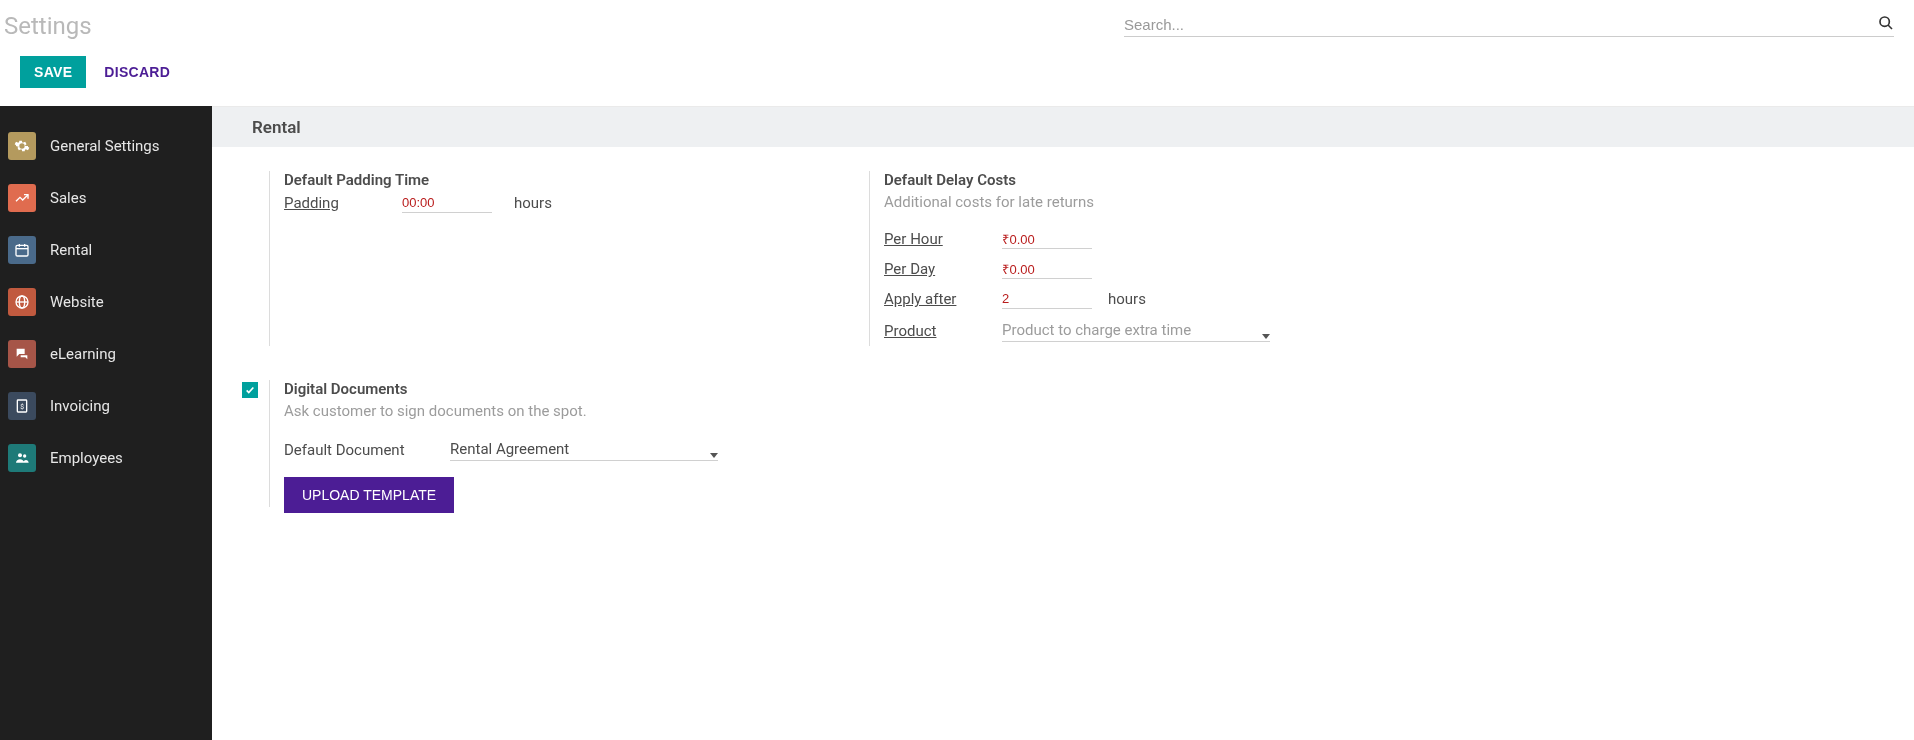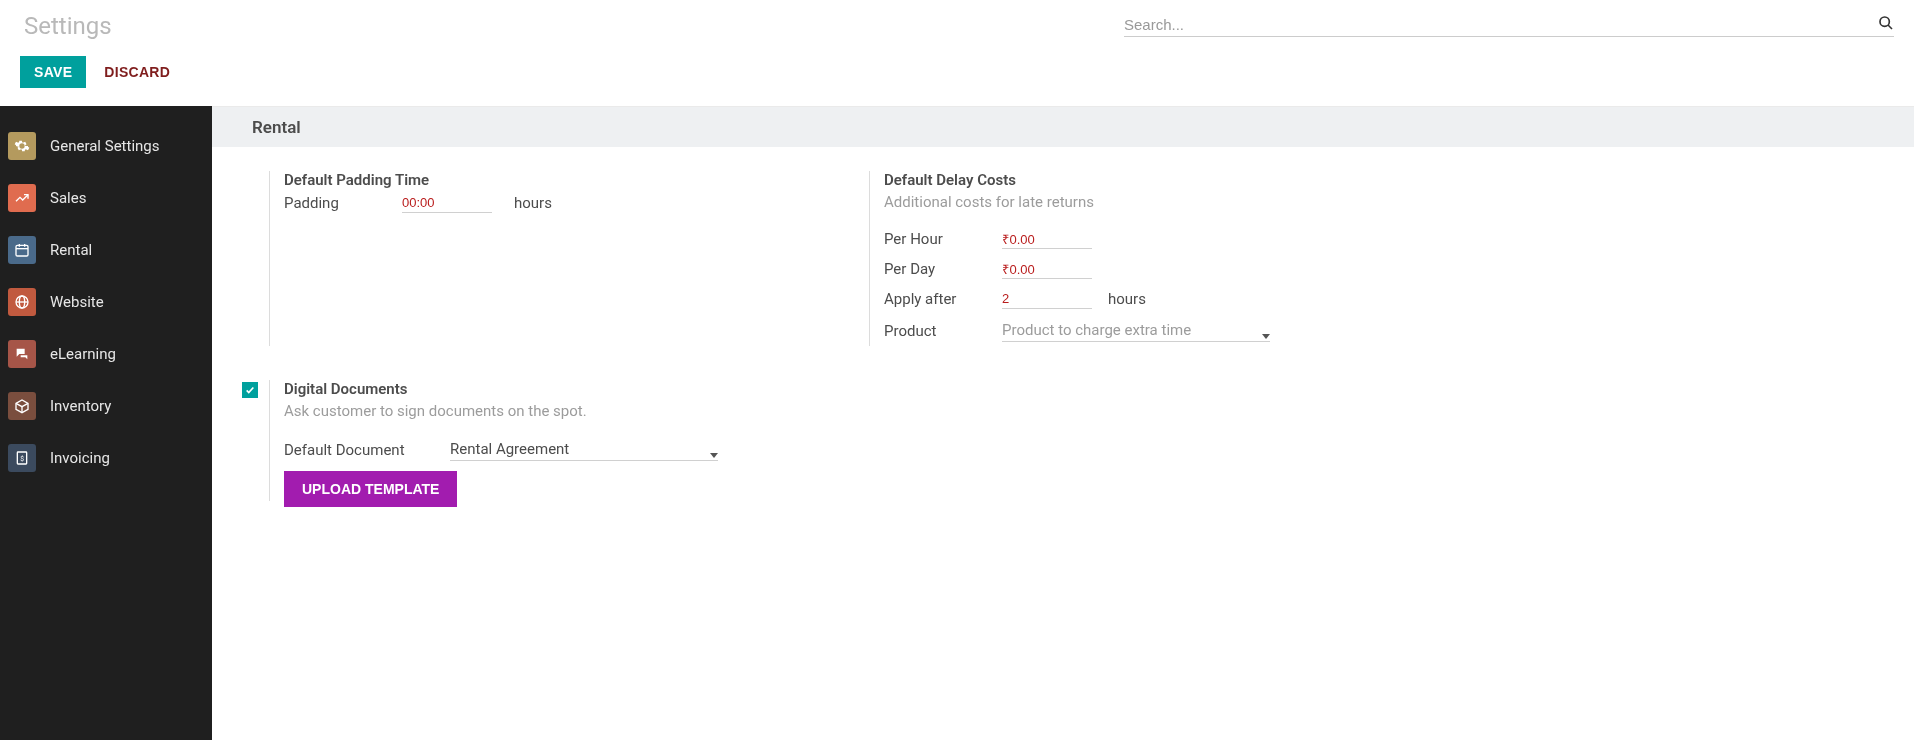--- a/index.html
+++ b/index.html
@@ -10,21 +10,21 @@
     background: #fff;
     width: 1914px;
     height: 740px;
     overflow: hidden;
   }
 
   
   .top-header {
     display: flex;
     align-items: center;
-    padding: 8px 20px 4px 24px;
+    padding: 8px 20px 4px 4px;
     height: 48px;
   }
   .page-title {
     font-size: 24px;
     font-weight: 400;
     color: #b9b9b9;
     flex: 0 0 auto;
   }
   .search-wrap {
     margin-left: auto;
@@ -63,21 +63,21 @@
     text-transform: uppercase;
     letter-spacing: 0.3px;
   }
   .btn-primary {
     background: #00a09d;
     color: #fff;
     padding: 8px 14px;
   }
   .btn-link {
     background: transparent;
-    color: #7f1d1d;
+    color: #4c1d95;
     padding: 0;
   }
 
   
   .body-split {
     display: flex;
     height: calc(100% - 48px - 56px);
   }
 
   .sidebar {
@@ -181,20 +181,21 @@
   .field-row {
     display: flex;
     align-items: center;
     margin-bottom: 10px;
     font-size: 15px;
     color: #4c4c4c;
   }
   .field-label {
     width: 118px;
     flex: 0 0 auto;
+    text-decoration: underline;
   }
   .field-label-wide {
     width: 166px;
     flex: 0 0 auto;
   }
   .field-input {
     border: none;
     border-bottom: 1px solid #d0d0d0;
     font-size: 13px;
     color: #b91c1c;
@@ -223,29 +224,29 @@
   }
   .select-wrap .select-text.placeholder { color: #9c9c9c; }
   .select-caret {
     width: 0; height: 0;
     border-left: 4px solid transparent;
     border-right: 4px solid transparent;
     border-top: 5px solid #555;
     margin-left: 8px;
   }
   .upload-btn {
-    background: #a21caf;
+    background: #4c1d95;
     color: #fff;
     padding: 10px 18px;
     border: none;
     font-size: 14px;
-    font-weight: 700;
+    font-weight: 400;
     cursor: pointer;
     text-transform: uppercase;
-    margin-top: 0;
+    margin-top: 6px;
   }
   .setting-block.no-check .setting-check {
     
   }
 </style>
 </head>
 <body>
 
 <div class="top-header">
   <div class="page-title">Settings</div>
@@ -307,37 +308,37 @@
     </div>
     <div class="sidebar-item">
       <span class="icon-box ico-elearn">
         <svg viewBox="0 0 24 24" fill="#fff">
             <path d="M4 4h12v8H8l-4 4V4zm6 10h10v6l-3-3h-7v-3z"></path>
           </svg>
       </span>
       <span>eLearning</span>
     </div>
     <div class="sidebar-item">
-      <span class="icon-box ico-invent">
-        <svg viewBox="0 0 24 24" fill="none" stroke="#fff" stroke-width="2">
-            <path d="M3 8l9-5 9 5v9l-9 5-9-5V8z"></path>
-            <path d="M3 8l9 5 9-5"></path>
-            <line x1="12" y1="13" x2="12" y2="22"></line>
-          </svg>
-      </span>
-      <span>Inventory</span>
-    </div>
-    <div class="sidebar-item">
       <span class="icon-box ico-invoice">
         <svg viewBox="0 0 24 24" fill="none" stroke="#fff" stroke-width="2">
             <rect x="5" y="3" width="14" height="18" rx="1"></rect>
             <text x="12" y="16" font-size="10" text-anchor="middle" fill="#fff" stroke="none">$</text>
           </svg>
       </span>
       <span>Invoicing</span>
+    </div>
+    <div class="sidebar-item">
+      <span class="icon-box ico-employ">
+        <svg viewBox="0 0 24 24" fill="#fff">
+            <circle cx="9" cy="8" r="3"></circle>
+            <circle cx="16" cy="9" r="2.5"></circle>
+            <path d="M3 19c0-3 3-5 6-5s6 2 6 5H3zm11 0c0-2 2-4 4-4s4 2 4 4h-8z"></path>
+          </svg>
+      </span>
+      <span>Employees</span>
     </div>
   </div>
 
   <div class="main">
     <div class="section-header">Rental</div>
 
     <div class="settings-grid">
 
       <div class="setting-block no-check">
         <div class="setting-check"></div>

